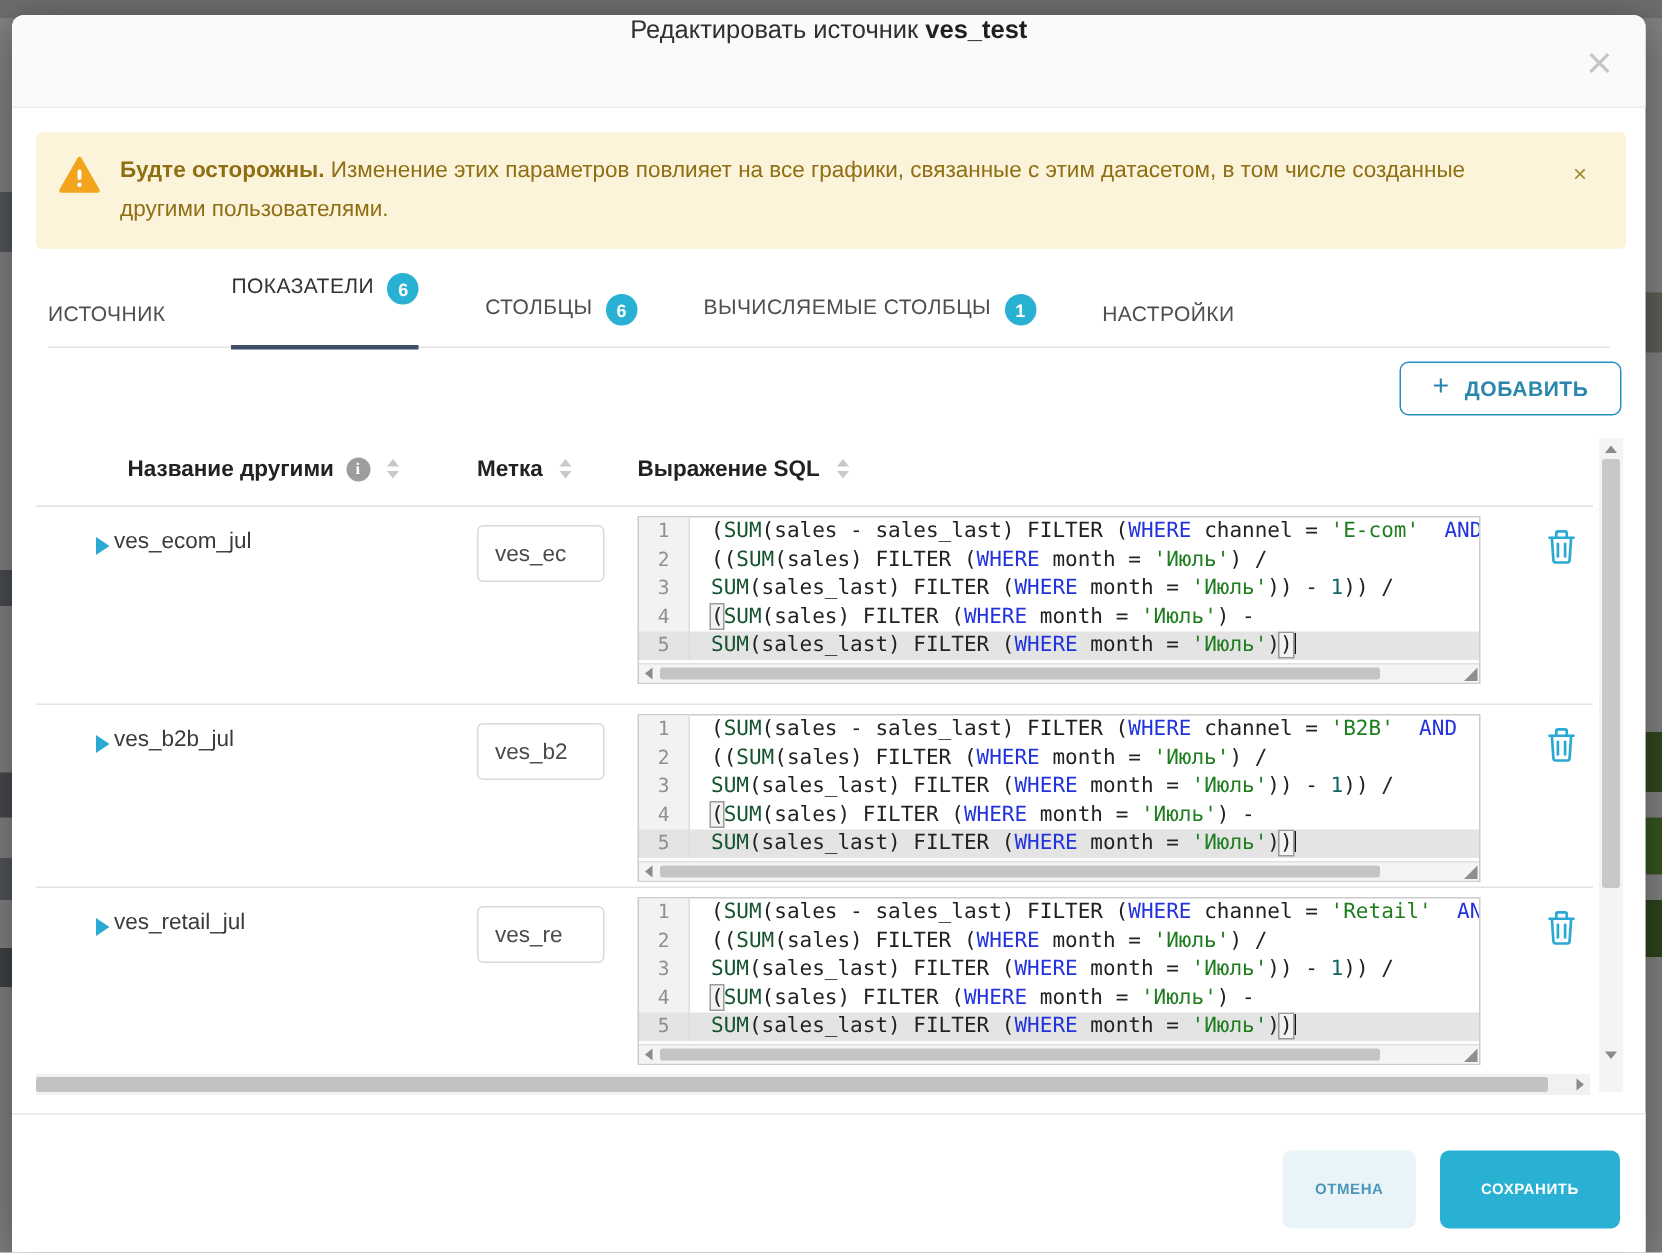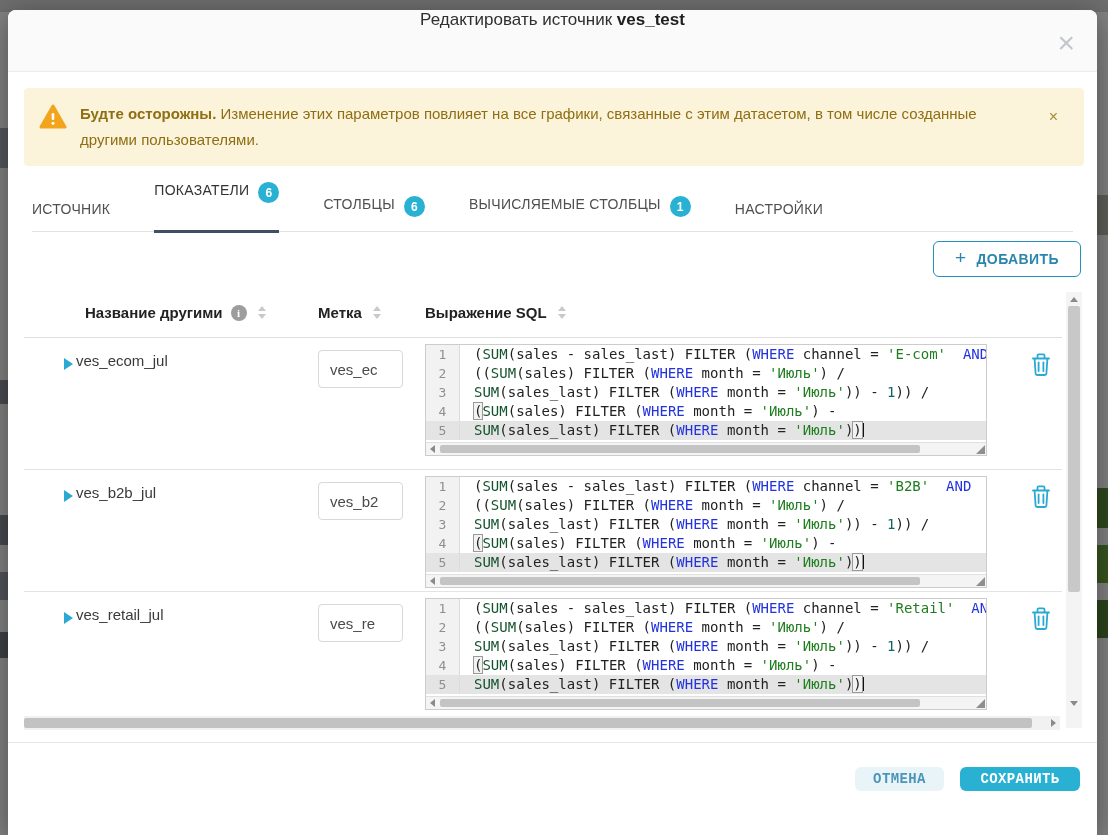--- a/index.html
+++ b/index.html
@@ -92,22 +92,22 @@
              border-left:4px solid transparent; border-right:4px solid transparent; border-top:5px solid #8a8a8a; }
 
   
   .table-hs { position:absolute; left:16px; top:706px; width:1036px; height:14px; background:#f1f1f1; }
   .ths-thumb { position:absolute; left:0; top:2px; height:10px; width:1008px; background:#c2c2c2; border-radius:2px; }
   .ths-right { position:absolute; right:4px; top:3px; width:0; height:0;
                border-top:4px solid transparent; border-bottom:4px solid transparent; border-left:5px solid #8a8a8a; }
 
   
   .footer { position:absolute; left:0; top:732px; width:100%; height:93px; background:#fff; border-top:1px solid #e8e8e8; }
-  .btn { position:absolute; top:24px; height:24px; border:none; border-radius:6px; font-size:14px; font-weight:700;
-         letter-spacing:.4px; cursor:pointer; font-family:Liberation Mono, monospace; }
+  .btn { position:absolute; top:24px; height:52px; border:none; border-radius:6px; font-size:10px; font-weight:700;
+         letter-spacing:.4px; cursor:pointer; font-family:Liberation Sans, sans-serif; }
   .btn-cancel { right:153px; width:89px; background:#e9f4f8; color:#4b96b8; }
   .btn-save { right:17px; width:120px; background:#29b1d4; color:#fff; }
 </style>
 </head>
 <body>
 
 <div class="bg-frag" style="left:0;top:0;width:1108px;height:12px;background:#6e6e6e;"></div>
 <div class="bg-frag" style="left:0;top:128px;width:8px;height:40px;background:#54575d;"></div>
 <div class="bg-frag" style="left:0;top:380px;width:8px;height:24px;background:#4a4d52;"></div>
 <div class="bg-frag" style="left:0;top:515px;width:8px;height:30px;background:#474a4f;"></div>

